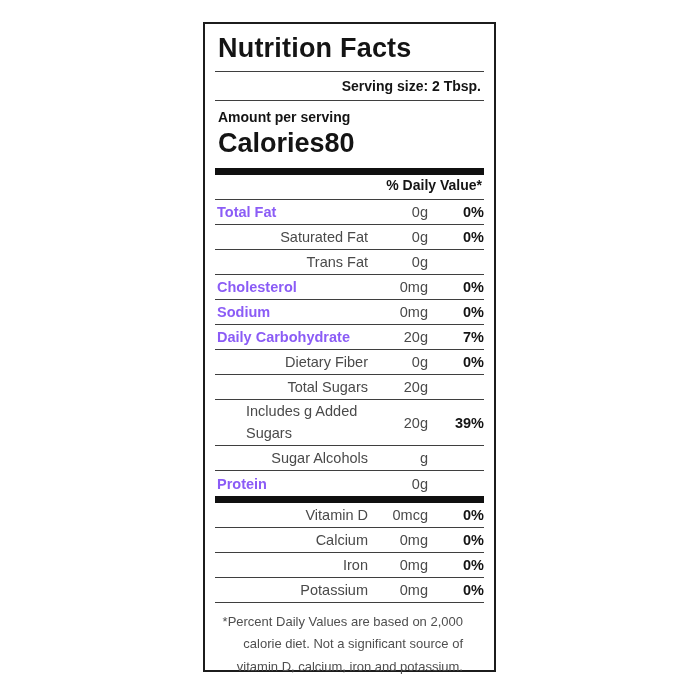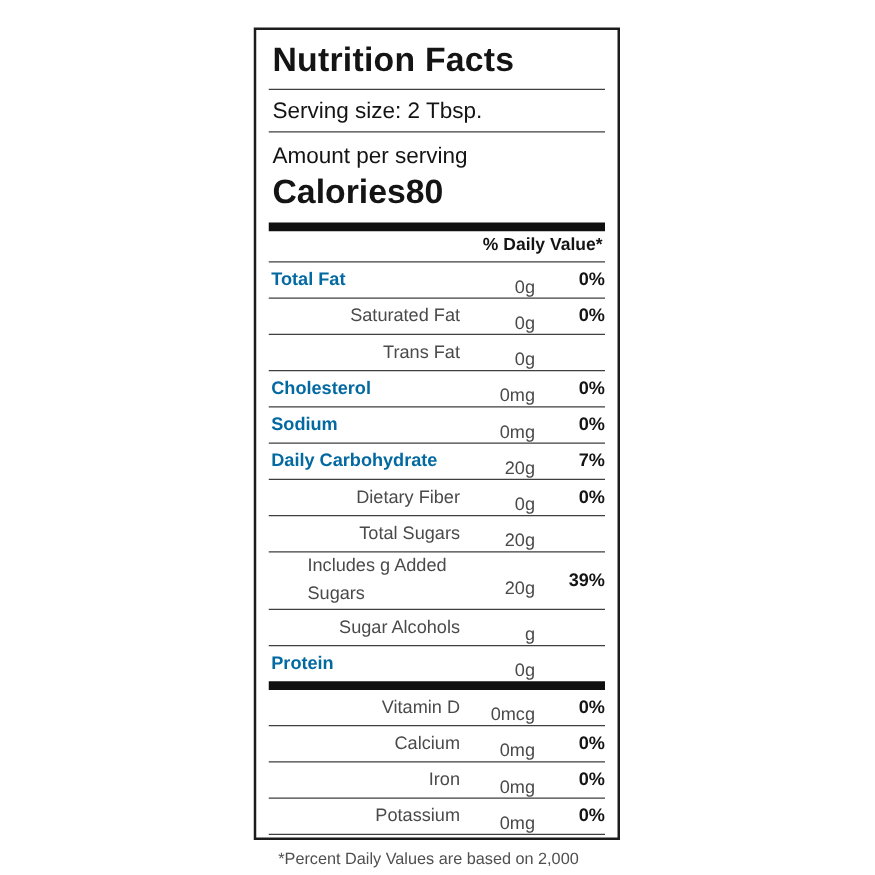--- a/index.html
+++ b/index.html
@@ -21,28 +21,29 @@
     font-size: 27px;
     font-weight: bold;
     letter-spacing: 0.2px;
     padding: 9px 3px 7px 3px;
     color: #141414;
   }
 
   .hr { border-top: 1px solid #3f3f3f; }
 
   .serving {
-    font-size: 18px;
-    font-weight: normal;
+    font-size: 14px;
+    font-weight: bold;
     padding: 6px 3px;
+    text-align: right;
   }
 
   .aps {
-    font-size: 18px;
-    font-weight: normal;
+    font-size: 14px;
+    font-weight: bold;
     padding: 8px 3px 0 3px;
   }
 
   .calories-row {
     display: flex;
     justify-content: flex-start;
     align-items: baseline;
     font-size: 27px;
     font-weight: bold;
     padding: 3px 3px 9px 3px;
@@ -62,30 +63,29 @@
     display: flex;
     align-items: center;
     min-height: 25px;
     border-bottom: 1px solid #3f3f3f;
     font-size: 14.5px;
   }
   .row.no-line { border-bottom: none; }
   .row.tall { min-height: 46px; }
 
   .name { flex: 1; padding-left: 2px; }
-  .name.b  { font-weight: bold; color: #0369a1; }
+  .name.b  { font-weight: bold; color: #8b5cf6; }
   .name.g  { color: #4a4a4a; }
   .name.i1 { padding-left: 17px; text-align: right; }
   .name.i2 { padding-left: 31px; max-width: 160px; line-height: 1.45; }
 
   .amt {
     width: 60px;
     text-align: right;
     color: #4a4a4a;
-    margin-top: 12px;
   }
 
   .dv {
     width: 56px;
     text-align: right;
     font-weight: bold;
     color: #141414;
   }
 
   .footnote {

